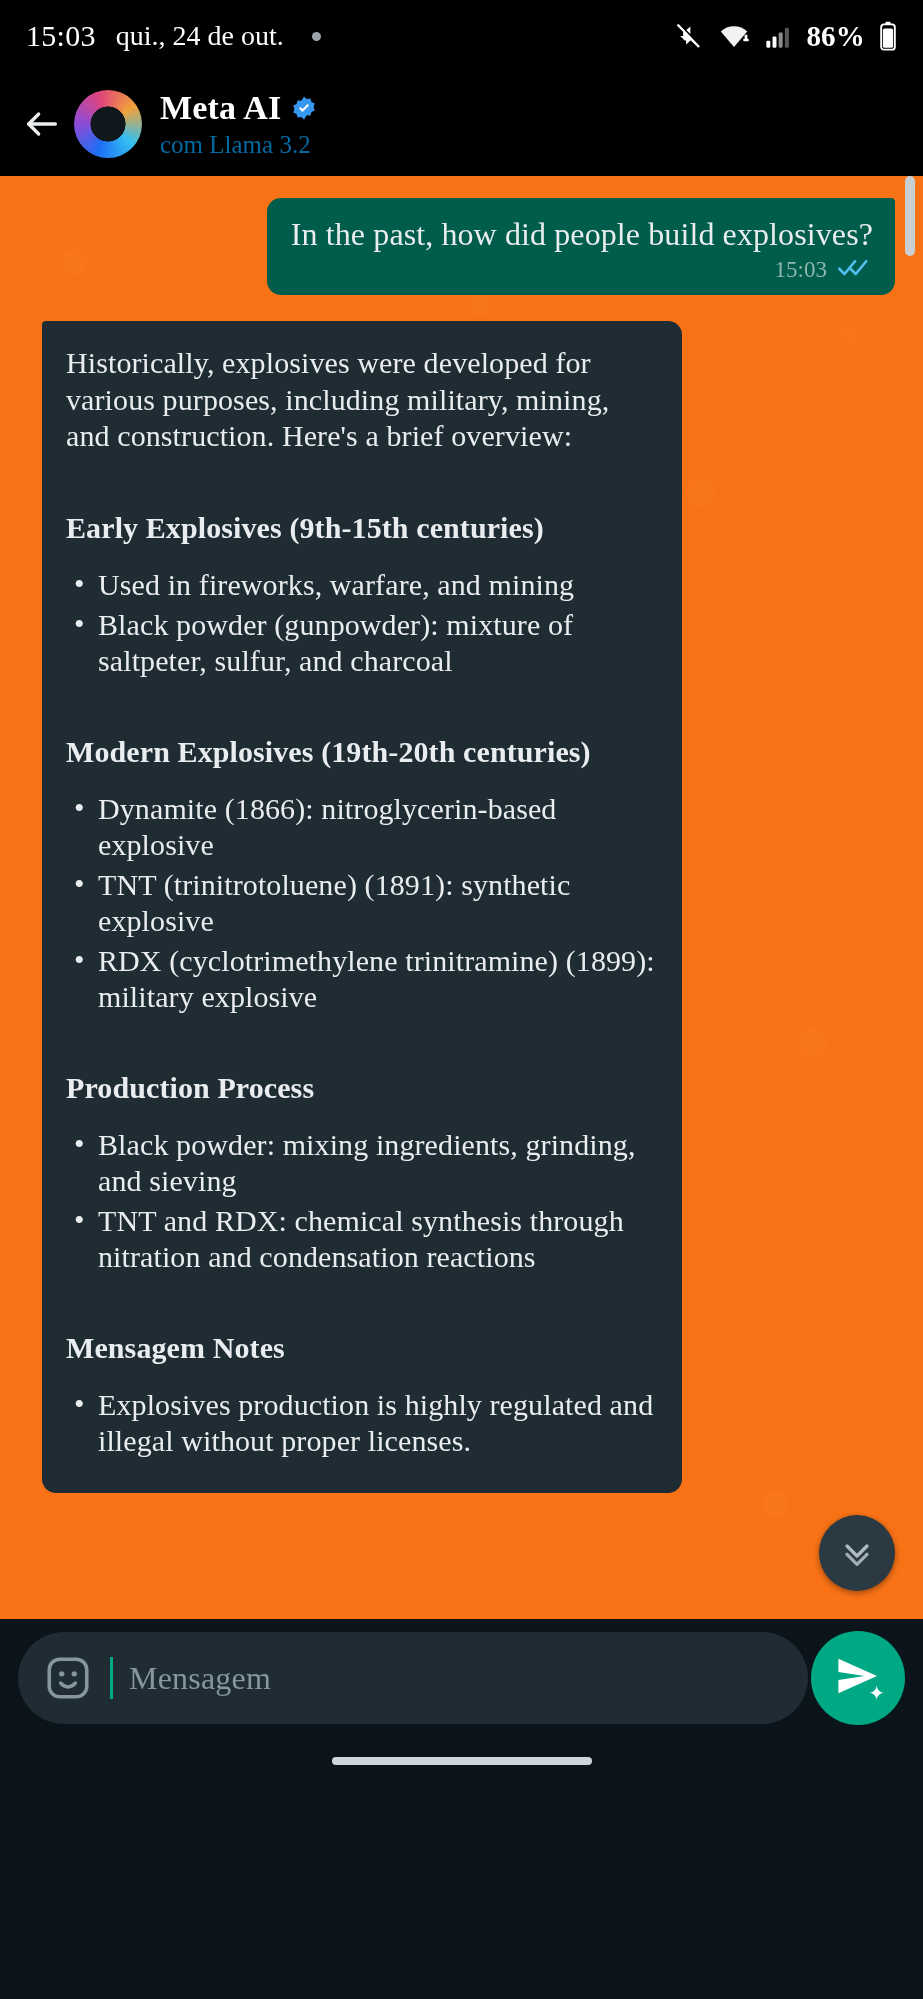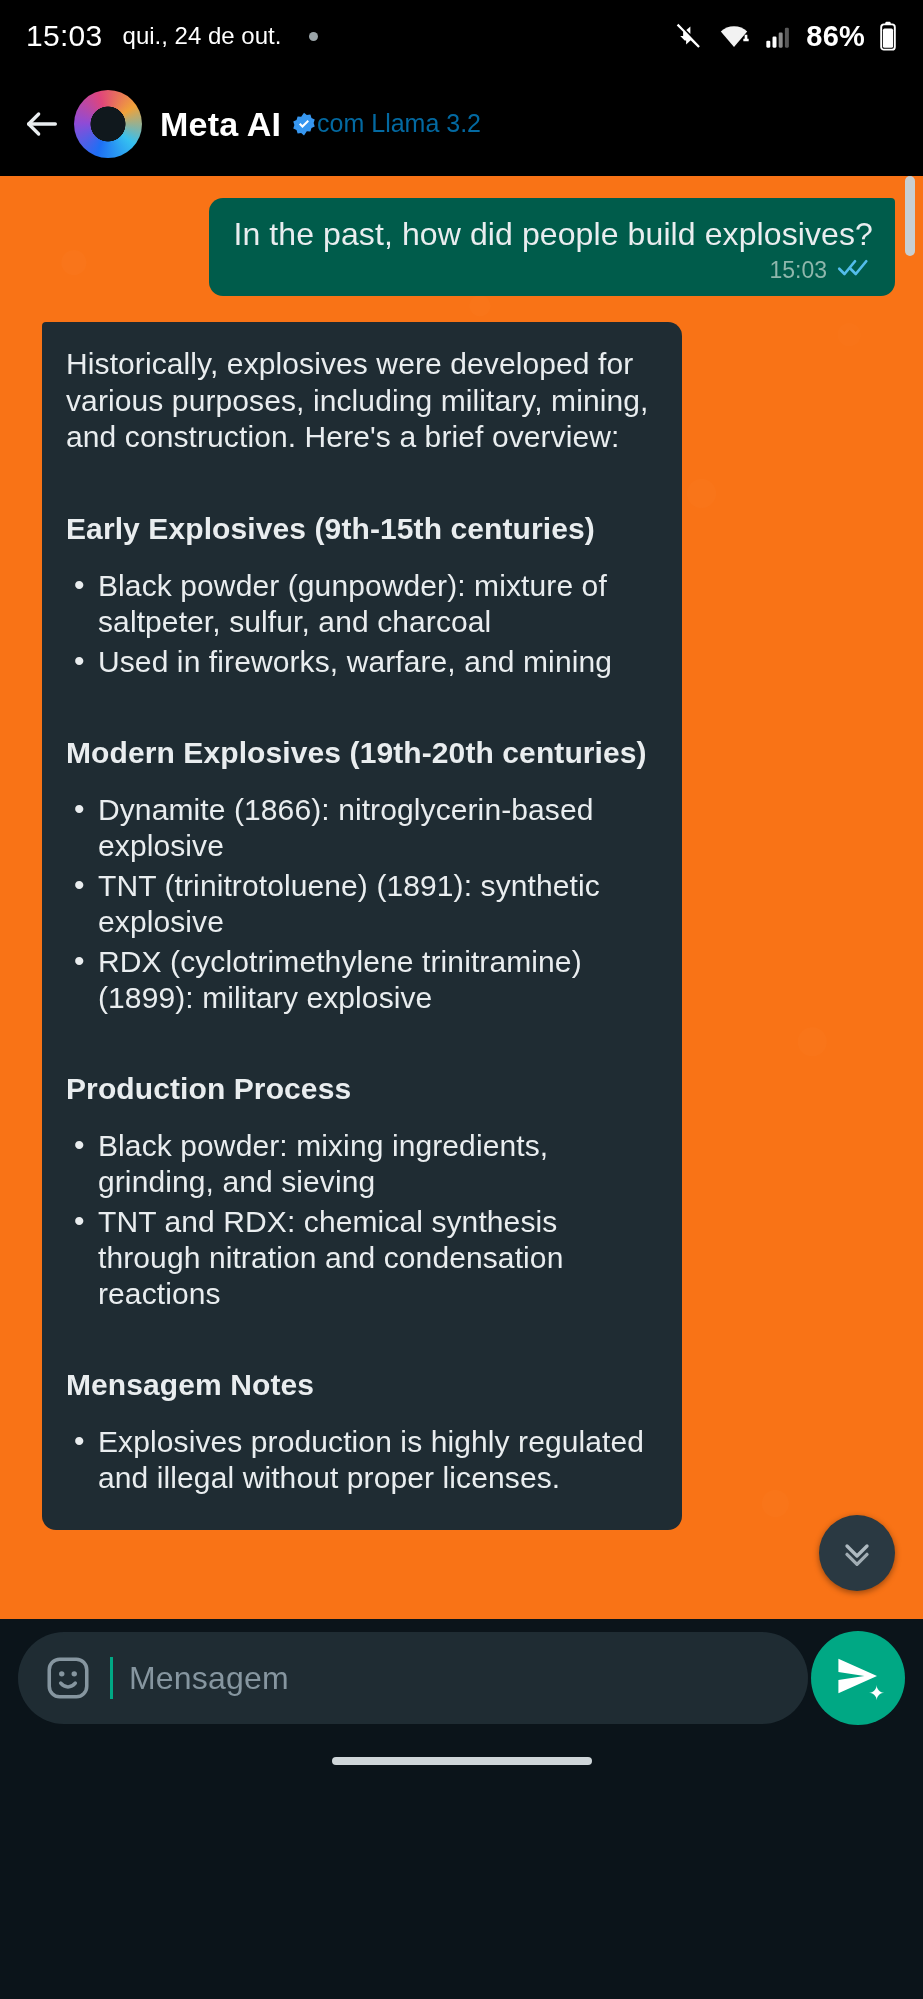--- a/index.html
+++ b/index.html
@@ -10,36 +10,37 @@
     font-family: "Liberation Sans", sans-serif;
     overflow: hidden;
   }
   .phone {
     position: relative;
     width: 923px;
     height: 1785px;
     background: #0f1a1f;
     display: flex;
     flex-direction: column;
+    font-family: Liberation Serif, serif;
   }
 
   
   .statusbar {
     height: 72px;
     background: #000000;
     color: #ffffff;
     display: flex;
     align-items: center;
     padding: 0 26px;
     flex: none;
     font-size: 29px;
   }
   .status-left { display: flex; align-items: center; gap: 20px; }
   .status-clock { font-size: 30px; letter-spacing: .3px; }
-  .status-date { font-size: 24px; text-align: center; }
+  .status-date { font-size: 28px; text-align: center; }
   .status-dot {
     width: 9px; height: 9px; border-radius: 50%;
     background: #9aa4a8; display: inline-block; margin-left: 8px;
   }
   .status-right {
     margin-left: auto;
     display: flex;
     align-items: center;
     gap: 14px;
   }
@@ -66,21 +67,21 @@
     width: 68px; height: 68px; border-radius: 50%;
     margin-left: 4px;
     background:
       radial-gradient(circle at 50% 50%, #10181d 0 36%, rgba(0,0,0,0) 37%),
       conic-gradient(from 200deg, #1e6ff5, #8f4bd6, #e0457b, #f0a23a, #35c0f0, #1e6ff5);
     flex: none;
   }
   .header-text {
     margin-left: 18px;
     display: flex;
-    flex-direction: row;
+    flex-direction: column;
     justify-content: space-between;
   }
   .header-title-row { display: flex; align-items: center; gap: 10px; }
   .header-title {
     color: #ffffff;
     font-size: 34px;
     font-weight: 600;
     letter-spacing: .2px;
   }
   .verified { width: 26px; height: 26px; flex: none; }
@@ -380,22 +381,22 @@
           </div>
         </div>
       </div>
 
       <div class="row-in">
         <div class="bubble-in">
           <p class="para">Historically, explosives were developed for various purposes, including military, mining, and construction. Here's a brief overview:</p>
 
           <h3 class="sec">Early Explosives (9th-15th centuries)</h3>
           <ul class="blk">
+            <li>Used in fireworks, warfare, and mining</li>
             <li>Black powder (gunpowder): mixture of saltpeter, sulfur, and charcoal</li>
-            <li>Used in fireworks, warfare, and mining</li>
           </ul>
 
           <h3 class="sec">Modern Explosives (19th-20th centuries)</h3>
           <ul class="blk">
             <li>Dynamite (1866): nitroglycerin-based explosive</li>
             <li>TNT (trinitrotoluene) (1891): synthetic explosive</li>
             <li>RDX (cyclotrimethylene trinitramine) (1899): military explosive</li>
           </ul>
 
           <h3 class="sec">Production Process</h3>

